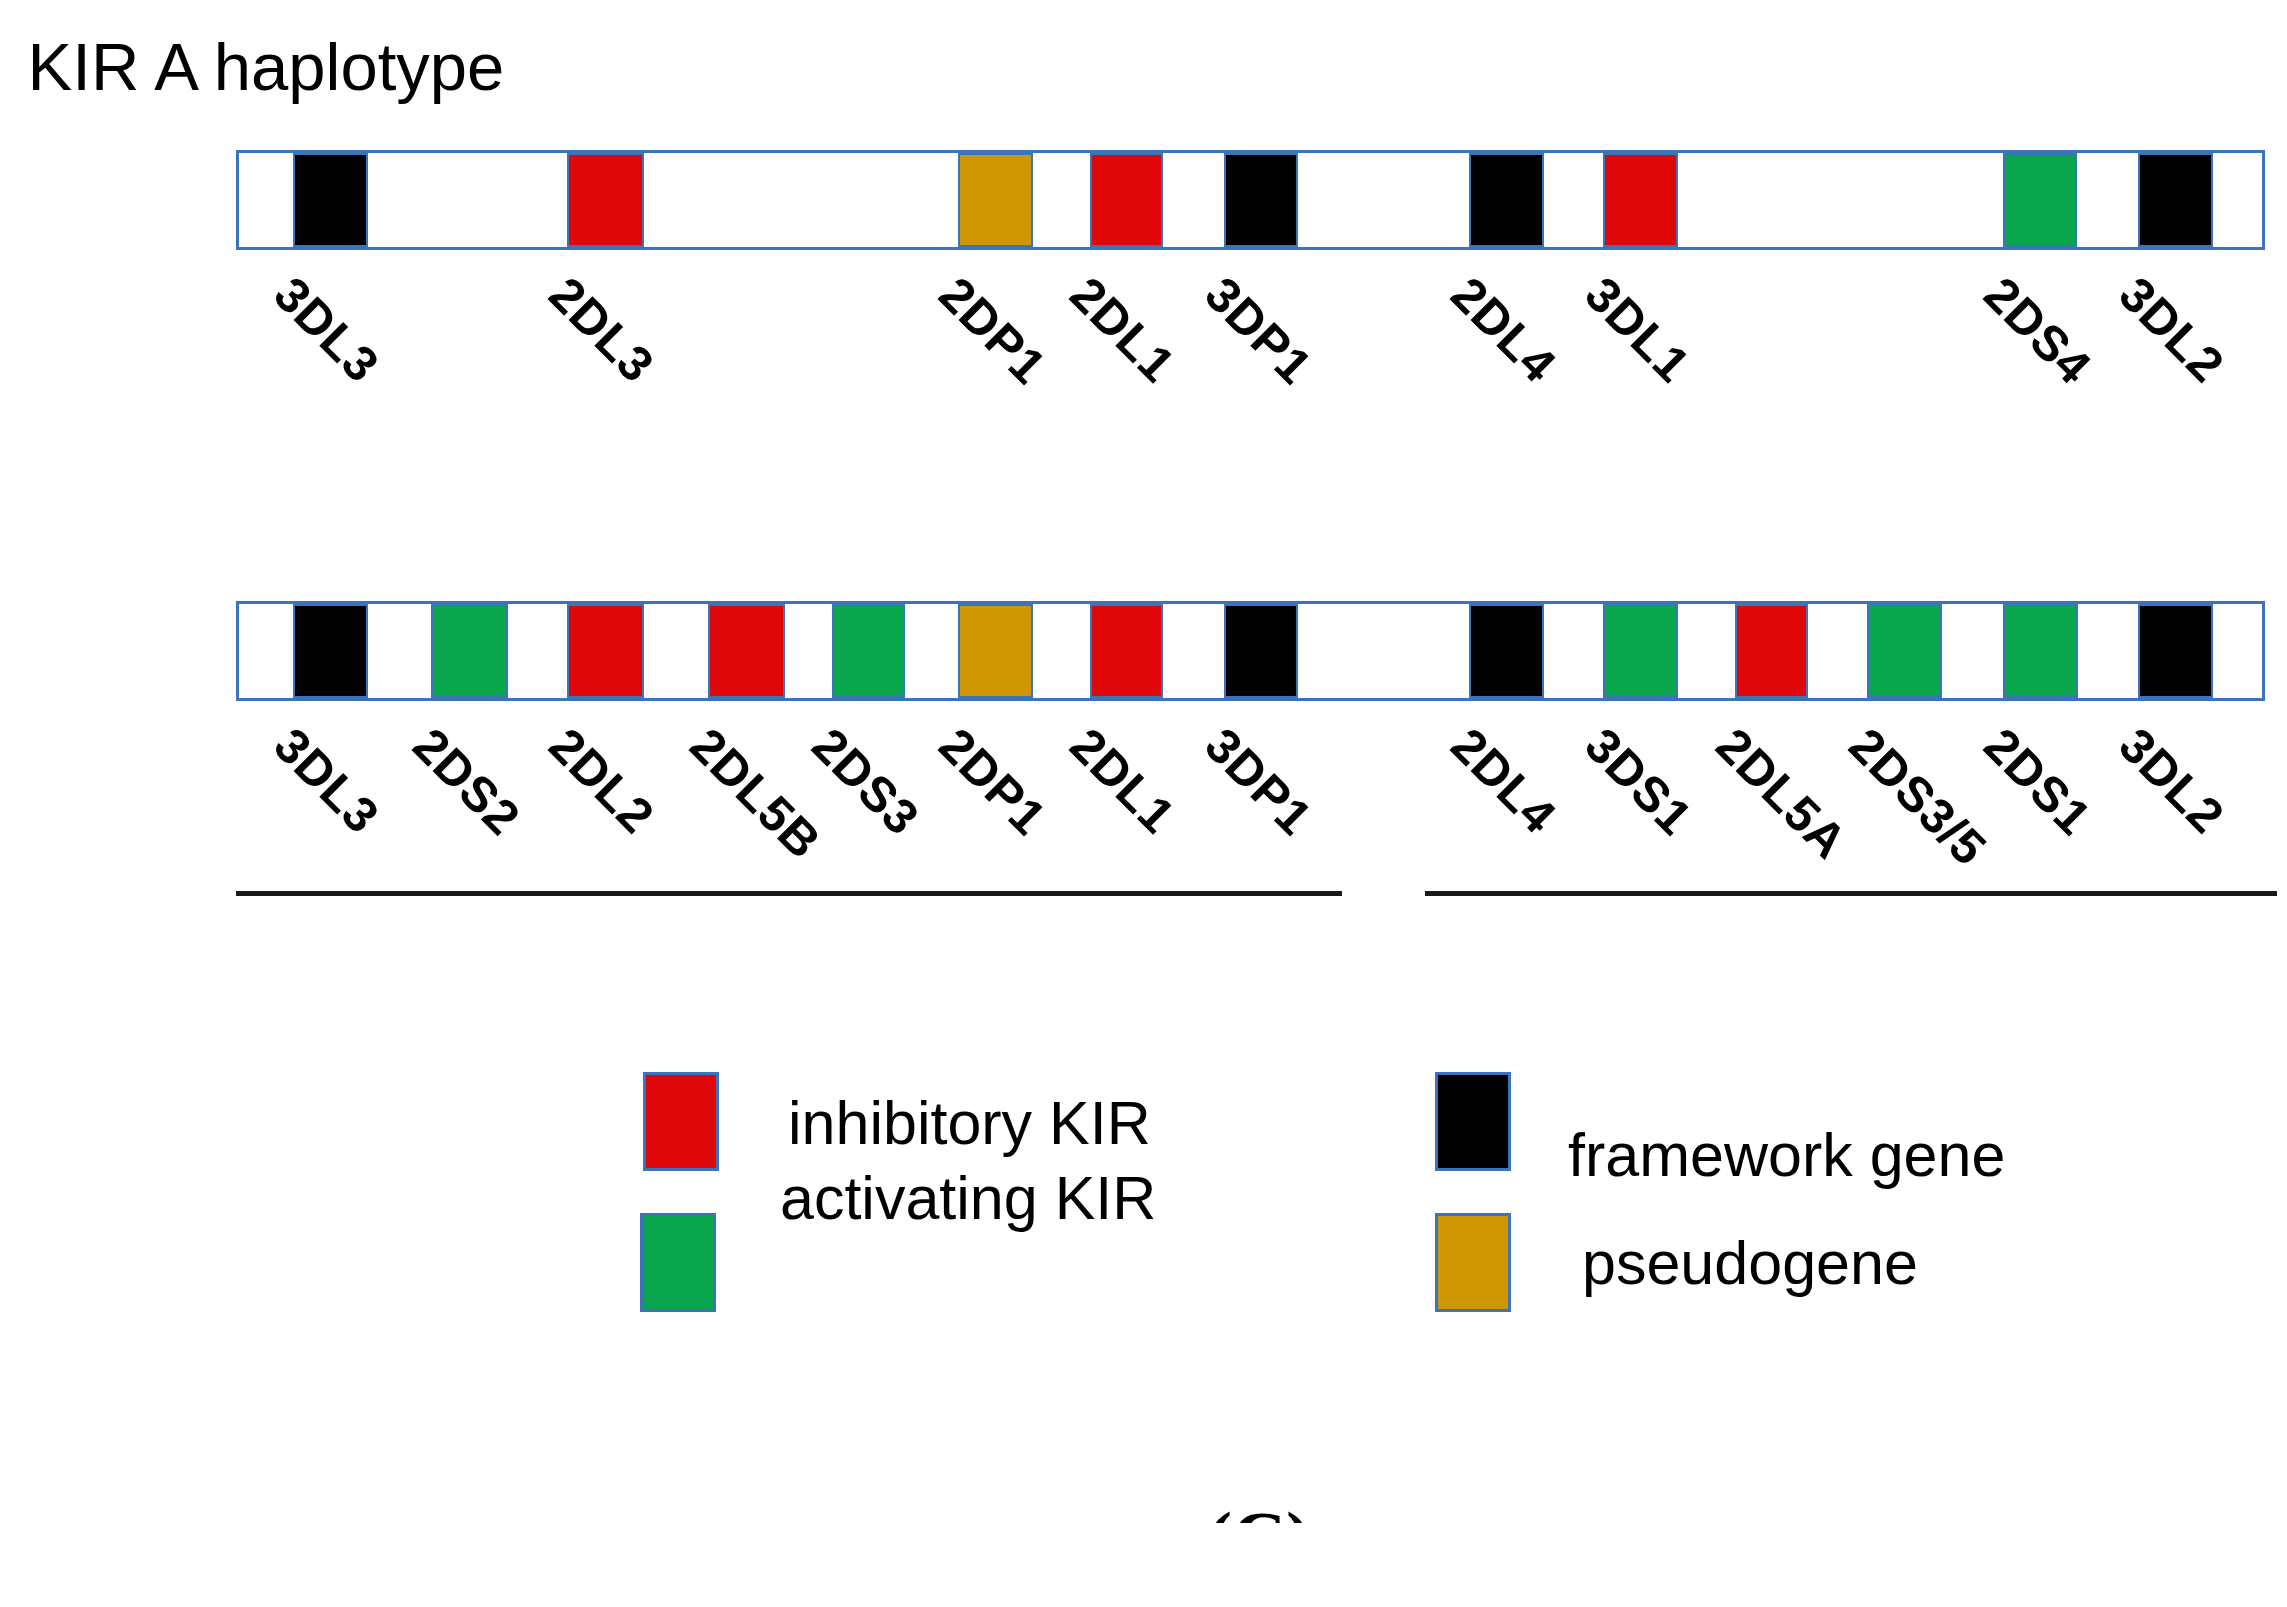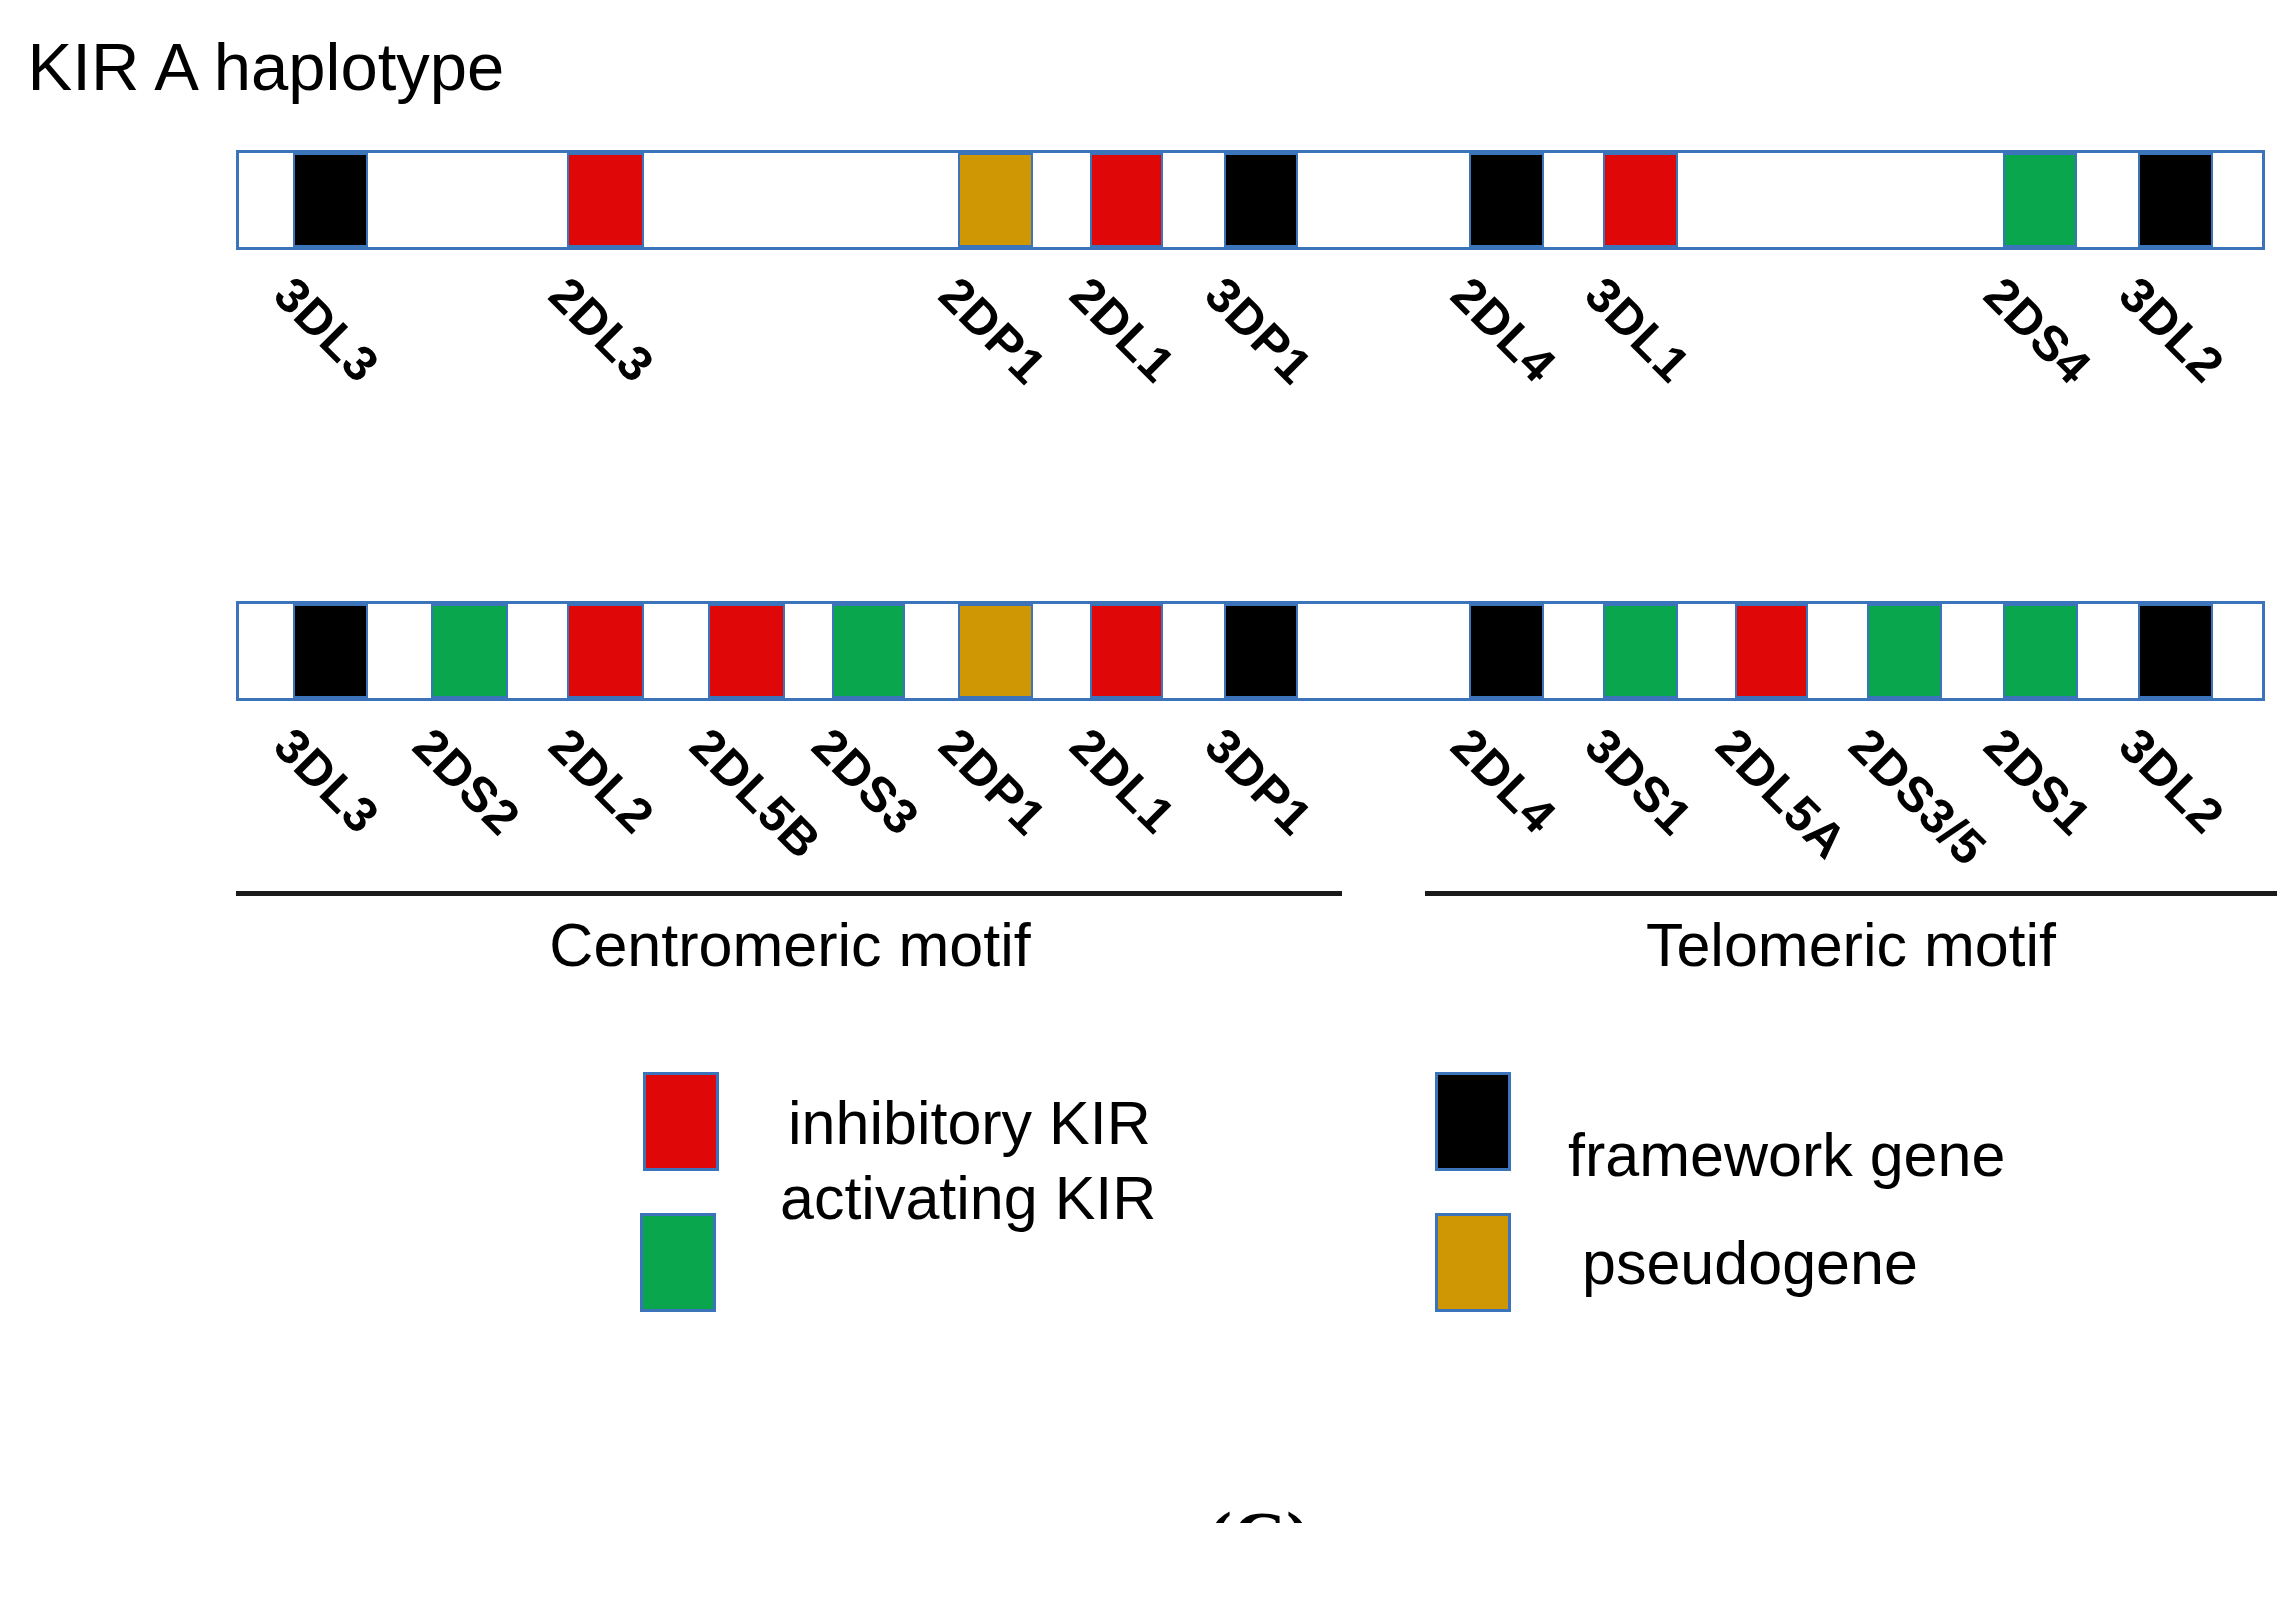--- a/index.html
+++ b/index.html
@@ -91,24 +91,22 @@
       <div class="gene-label" style="left: 1234px; top: 717px;">3DP1</div>
       <div class="gene-label" style="left: 1480px; top: 717px;">2DL4</div>
       <div class="gene-label" style="left: 1614px; top: 717px;">3DS1</div>
       <div class="gene-label" style="left: 1745px; top: 717px;">2DL5A</div>
       <div class="gene-label" style="left: 1878px; top: 717px;">2DS3/5</div>
       <div class="gene-label" style="left: 2013px; top: 717px;">2DS1</div>
       <div class="gene-label" style="left: 2148px; top: 717px;">3DL2</div>
     </div>
 
   <div class="motif-line" id="line-0" style="left: 236px; top: 891px; width: 1106px; background: rgb(26, 26, 26);"></div>
-  <div class="motif-label" id="motif-label-0" style="left: 790px; top: 910px;">Centromeric motif</div>
 
   <div class="motif-line" id="line-1" style="left: 1425px; top: 891px; width: 852px; background: rgb(26, 26, 26);"></div>
-  <div class="motif-label" id="motif-label-1" style="left: 1851px; top: 910px;">Telomeric motif</div>
 
   <div id="legend">
       <div class="legend-swatch" style="left: 643px; top: 1072px; background: rgb(223, 7, 8);"></div>
       <div class="legend-label" style="left: 788px; top: 1088px;">inhibitory KIR</div>
       <div class="legend-swatch" style="left: 1435px; top: 1072px; background: rgb(0, 0, 0);"></div>
       <div class="legend-label" style="left: 1568px; top: 1120px;">framework gene</div>
       <div class="legend-swatch" style="left: 640px; top: 1213px; background: rgb(10, 166, 77);"></div>
       <div class="legend-label" style="left: 780px; top: 1163px;">activating KIR</div>
       <div class="legend-swatch" style="left: 1435px; top: 1213px; background: rgb(208, 151, 5);"></div>
       <div class="legend-label" style="left: 1568px; top: 1228px; margin-left: 14px;">pseudogene</div>

